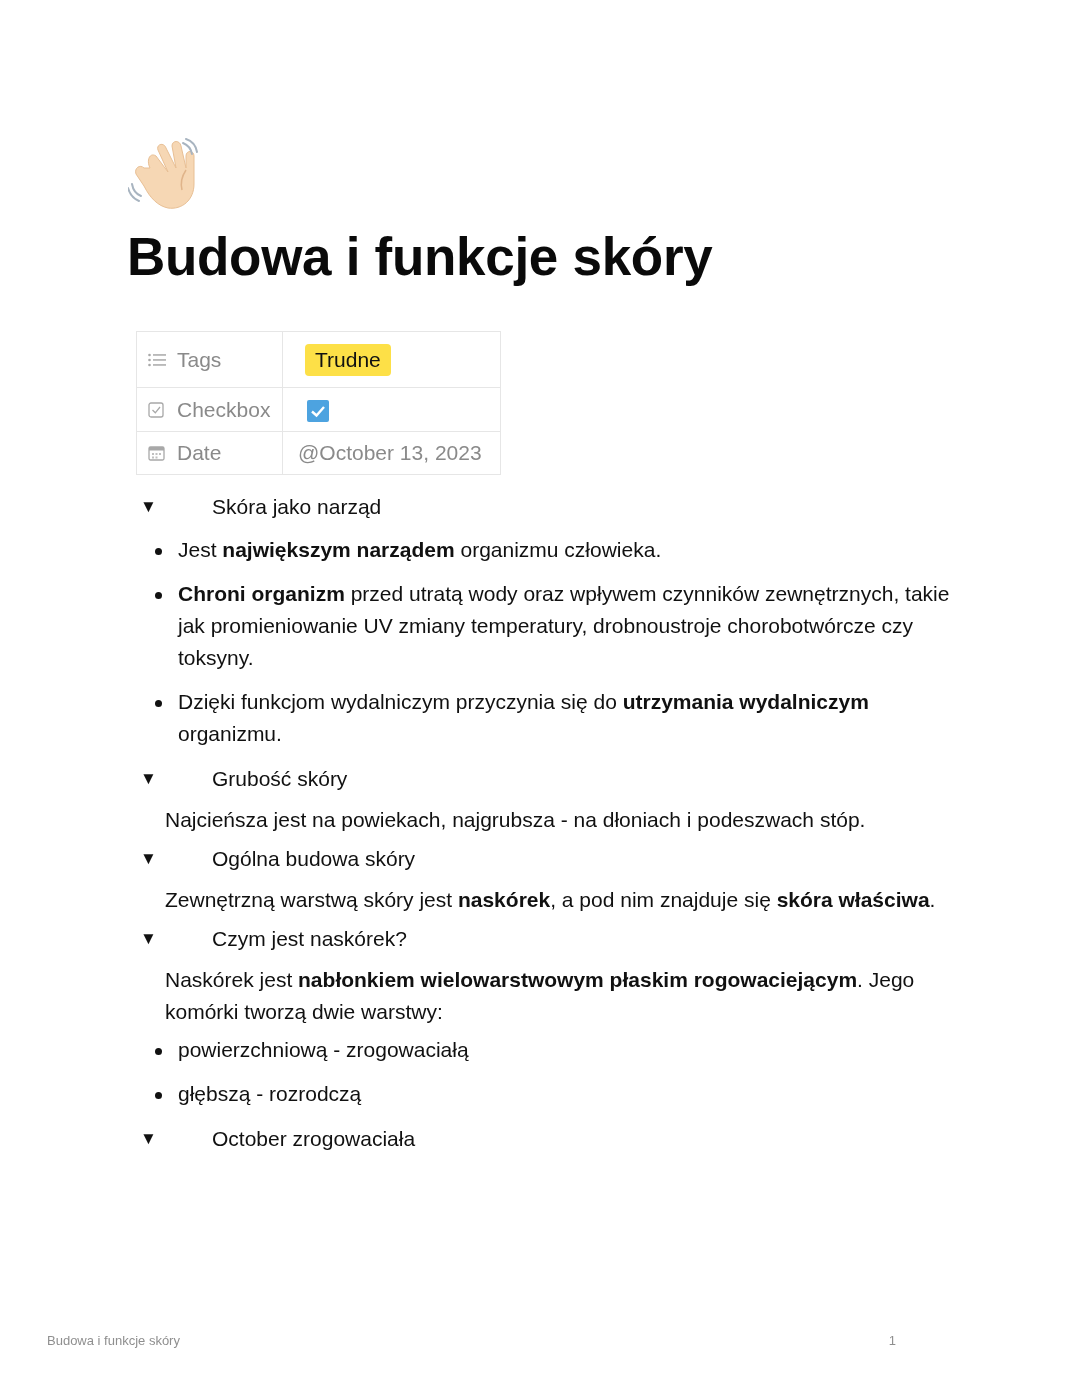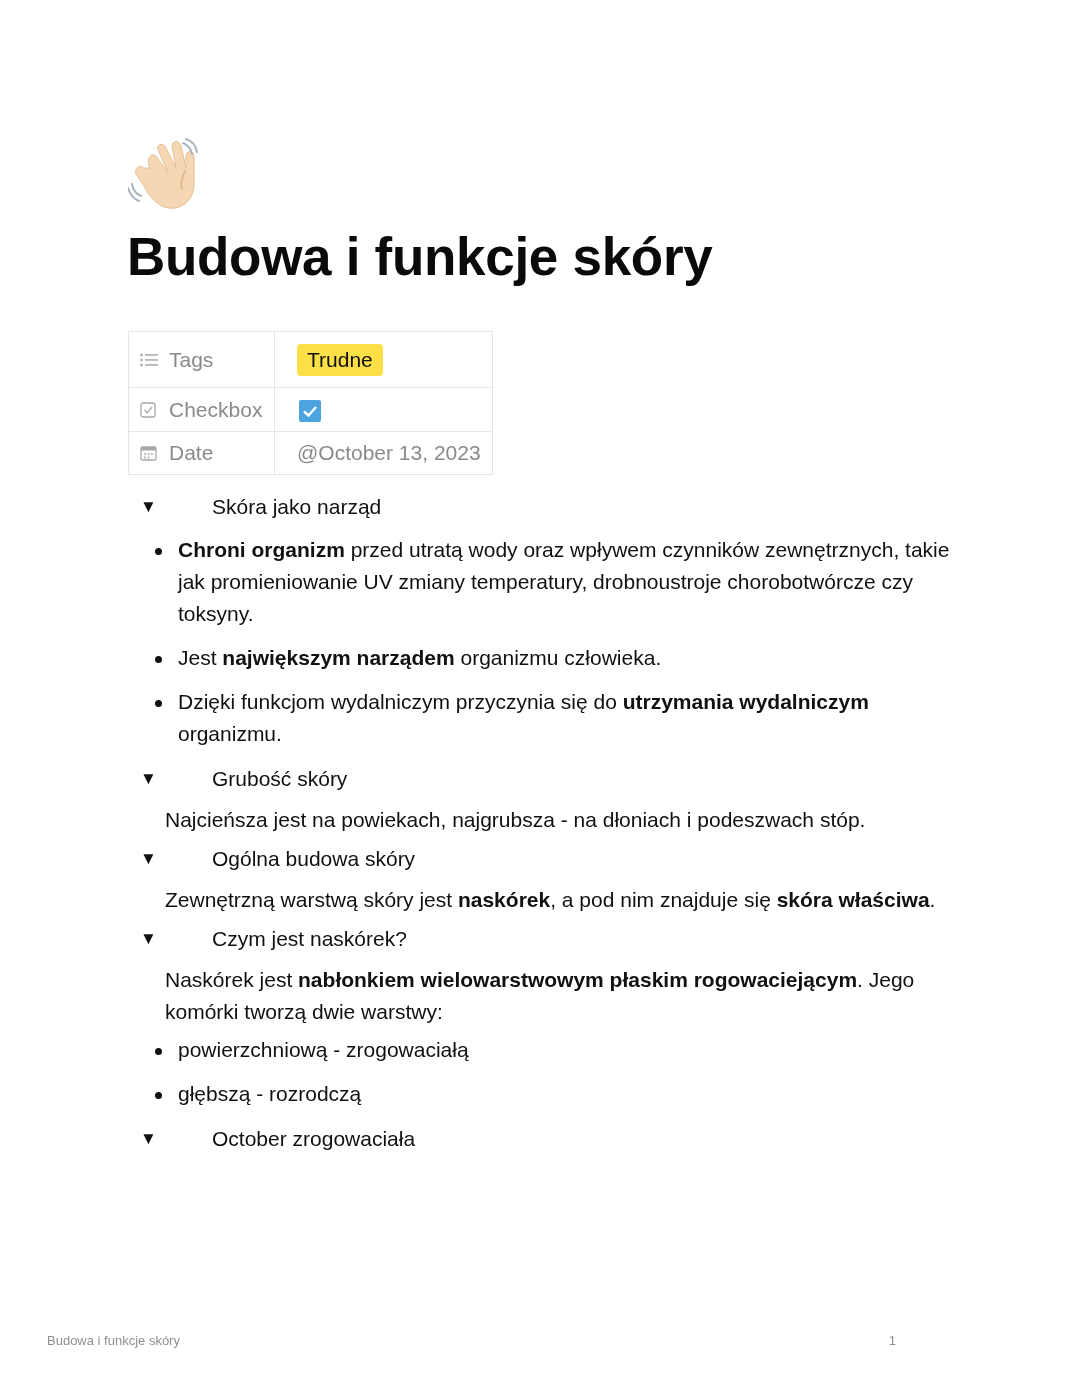--- a/index.html
+++ b/index.html
@@ -2,35 +2,35 @@
 <html><head>
 <meta charset="utf-8">
 <style>
   html, body { margin: 0; padding: 0; background: #ffffff; }
   body { width: 1080px; height: 1397px; position: relative; overflow: hidden;
          font-family: "Liberation Sans", sans-serif; color: #111111; }
   .page { position: absolute; left: 0; top: 0; width: 944px; height: 1397px; }
   .emoji { position: absolute; left: 128px; top: 138px; width: 78px; height: 74px; }
   .title { position: absolute; left: 127px; top: 224px; margin: 0; font-size: 53px;
            font-weight: bold; letter-spacing: -0.3px; color: #0a0a0a; line-height: 66px; }
-  table.props { position: absolute; left: 128px; top: 331px; border-collapse: collapse;
+  table.props { position: absolute; left: 136px; top: 331px; border-collapse: collapse;
                 font-size: 21px; }
   table.props td { border: 1px solid #e6e6e6; padding: 0; }
   .pname { width: 145px; color: #8a8a8a; }
   .pname-inner { display: flex; align-items: center; padding-left: 11px; }
   .pname-inner svg { margin-right: 11px; flex: none; }
   .pval { width: 206px; padding-left: 11px !important; }
   .r1 td { height: 55px; }
   .r2 td { height: 43px; }
   .r3 td { height: 42px; }
   .tag { display: inline-block; background: #fde047; border-radius: 4px; padding: 4px 10px;
          margin-left: 11px; color: #111; font-size: 21px; }
   .cb { display: inline-block; width: 22px; height: 22px; background: #4da3e0; border-radius: 2px;
         margin-left: 13px; vertical-align: middle; position: relative; }
-  .date { color: #8a8a8a; margin-left: 11px; }
+  .date { color: #8a8a8a; margin-left: 4px; }
 
   .content { position: absolute; left: 140px; top: 486px; width: 830px; font-size: 21px; }
   .toggle { display: flex; align-items: center; height: 34px; }
   .toggle .tri { width: 24px; font-size: 17px; color: #111; }
   .toggle .tlabel { color: #111; margin-left: 48px; }
   .body { padding-left: 25px; }
   .para { line-height: 32px; margin: 8px 0 6px 0; }
   ul.bl { list-style: none; margin: 0; padding: 0 0 0 38px; }
   ul.bl li { position: relative; line-height: 32px; margin: 6px 0 12px 0; padding-left: 25px; }
   ul.bl li::before { content: ""; position: absolute; left: 2px; top: 14px; width: 7px; height: 7px;
@@ -126,22 +126,22 @@
     </table>
 
   <div class="content" id="content">
       <div class="section">
         <div class="toggle">
           <span class="tri">▼</span>
           <span class="tlabel">Skóra jako narząd</span>
         </div>
         <div class="body"></div>
         <ul class="bl">
+          <li><span>Jest </span><b>największym narządem</b><span> organizmu człowieka.</span></li>
           <li><b>Chroni organizm</b><span> przed utratą wody oraz wpływem czynników zewnętrznych, takie jak promieniowanie UV zmiany temperatury, drobnoustroje chorobotwórcze czy toksyny.</span></li>
-          <li><span>Jest </span><b>największym narządem</b><span> organizmu człowieka.</span></li>
           <li><span>Dzięki funkcjom wydalniczym przyczynia się do </span><b>utrzymania wydalniczym</b><span> organizmu.</span></li>
         </ul>
       </div>
       <div class="section">
         <div class="toggle">
           <span class="tri">▼</span>
           <span class="tlabel">Grubość skóry</span>
         </div>
         <div class="body">
           <div class="para"><span>Najcieńsza jest na powiekach, najgrubsza - na dłoniach i podeszwach stóp.</span></div>

